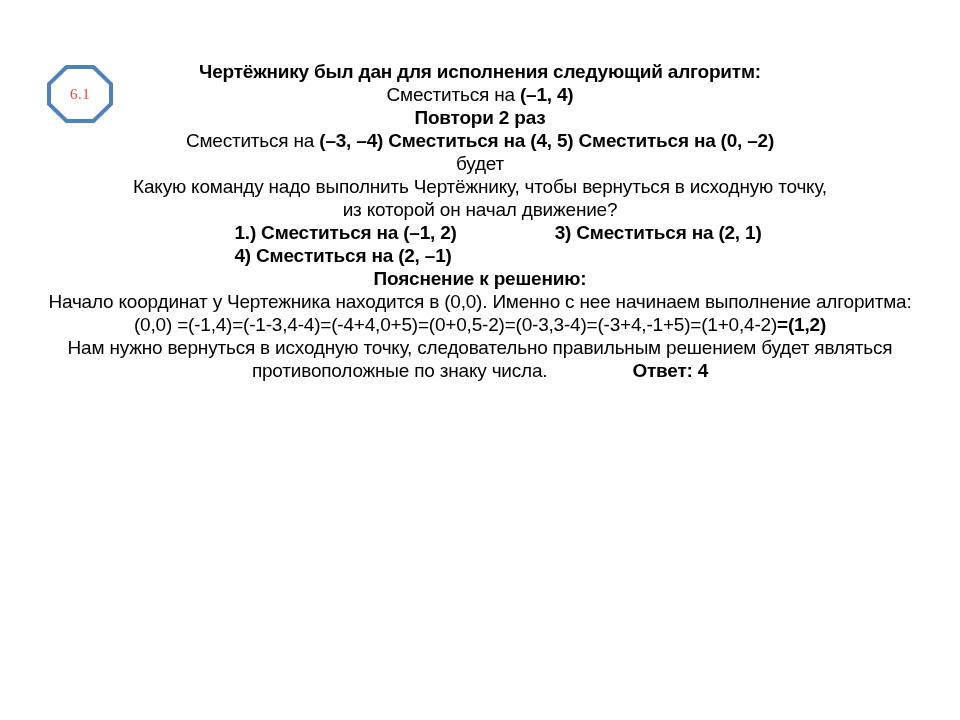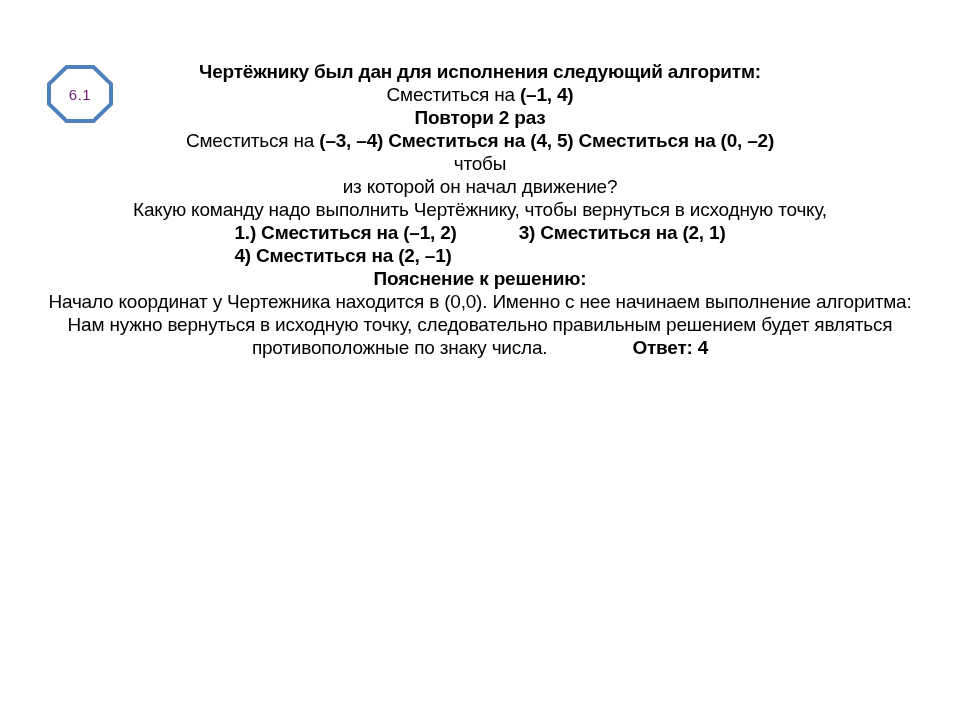--- a/index.html
+++ b/index.html
@@ -14,22 +14,22 @@
   .slide { position:relative; width:960px; height:720px; background:var(--bg); }
 
   
   .badge {
     position:absolute; left:47px; top:65px; width:66px; height:58px;
     display:flex; align-items:center; justify-content:center;
   }
   .badge svg { position:absolute; left:0; top:0; width:100%; height:100%; }
   .badge-label {
     position:relative;
-    font-family:Liberation Sans, sans-serif;
-    font-size:15px; color:#701a75; letter-spacing:0.5px;
+    font-family:Liberation Serif, serif;
+    font-size:15px; color:#ef4444; letter-spacing:0.5px;
   }
 
   
   .content {
     position:absolute; top:60px; left:40px; width:880px;
     text-align:center;
     font-size:19px; line-height:23px;
     letter-spacing:-0.2px;
   }
   .line { min-height:23px; white-space:pre-wrap; }
@@ -37,21 +37,21 @@
   .gap { display:inline-block; }
 
   .options {
     display:grid;
     grid-template-columns:auto auto;
     column-gap:62px;
     justify-content:center;
     text-align:left;
     font-weight:bold;
   }
-  .option { line-height:23px; white-space:pre-wrap; }
+  .option { line-height:23px; white-space:pre-wrap;margin-left:36px; }
 
   .explanation { }
   .exp-heading { line-height:23px; }
 </style>
 </head>
 <body>
 
 <div class="slide">
 
   <div class="badge">
@@ -61,34 +61,35 @@
     <span class="badge-label">6.1</span>
   </div>
 
   <div class="content">
 
     <div class="task">
         <div class="line"><span class="bold">Чертёжнику был дан для исполнения следующий алгоритм:</span></div>
         <div class="line"><span>Сместиться на </span><span class="bold">(–1, 4)</span></div>
         <div class="line"><span class="bold">Повтори 2 раз</span></div>
         <div class="line"><span>Сместиться на </span><span class="bold">(–3, –4) Сместиться на (4, 5) Сместиться на (0, –2)</span></div>
-        <div class="line"><span>чтобы</span></div>
+        <div class="line"><span>будет</span></div>
+        <div class="line"><span>Какую команду надо выполнить Чертёжнику, чтобы вернуться в исходную точку,</span></div>
         <div class="line"><span>из которой он начал движение?</span></div>
-        <div class="line"><span>Какую команду надо выполнить Чертёжнику, чтобы вернуться в исходную точку,</span></div>
       </div>
 
     <div class="options">
       <div class="option">1.) Сместиться на (–1, 2)</div>
       <div class="option">3) Сместиться на (2, 1)</div>
       <div class="option">4) Сместиться на (2, –1)</div>
     </div>
 
     <div class="explanation">
       <div class="exp-heading bold">Пояснение к решению:</div>
       <div>
           <div class="line"><span>Начало координат у Чертежника находится в (0,0). Именно с нее начинаем выполнение алгоритма:</span></div>
+          <div class="line"><span>(0,0) =(-1,4)=(-1-3,4-4)=(-4+4,0+5)=(0+0,5-2)=(0-3,3-4)=(-3+4,-1+5)=(1+0,4-2)</span><span class="bold">=(1,2)</span></div>
           <div class="line"><span>Нам нужно вернуться в исходную точку, следовательно правильным решением будет являться</span></div>
           <div class="line"><span>противоположные по знаку числа.</span><span class="gap" style="width: 85px;"></span><span class="bold">Ответ: 4</span></div>
         </div>
     </div>
 
   </div>
 </div>
 
 </body></html>

